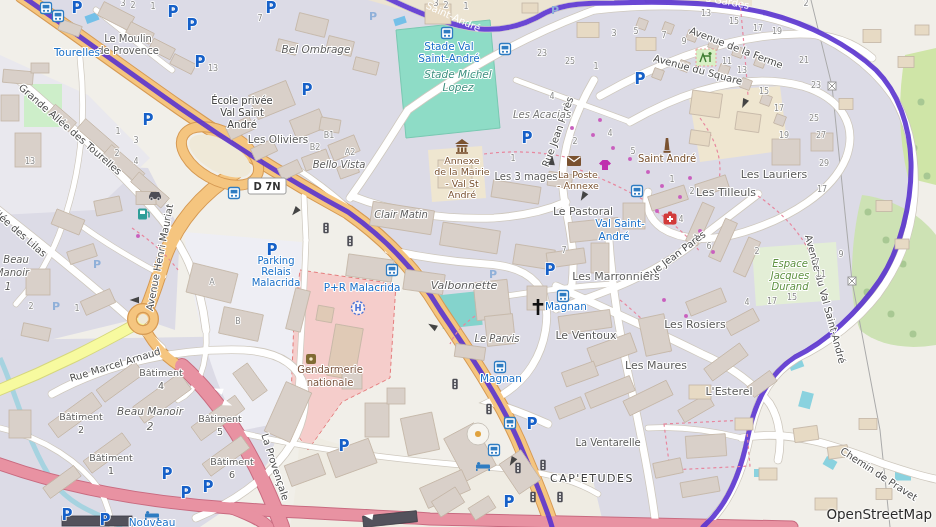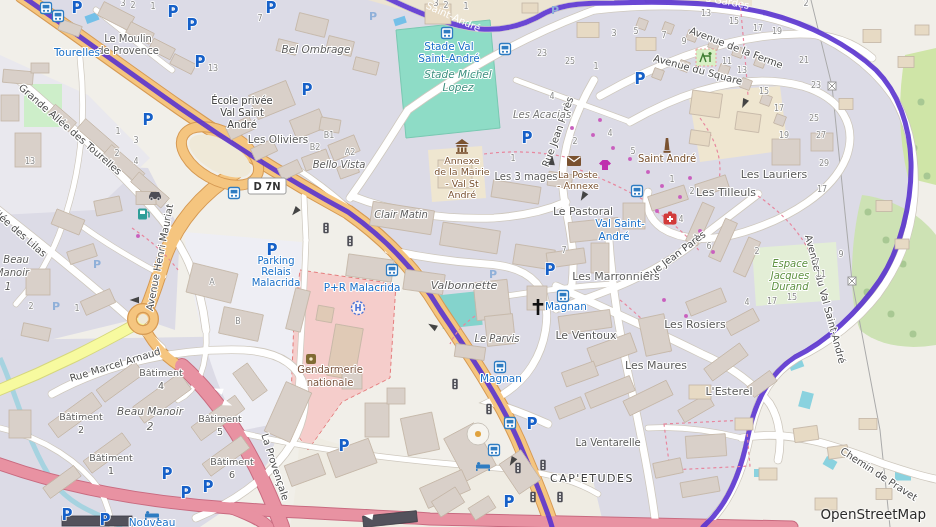--- a/index.html
+++ b/index.html
@@ -2,21 +2,21 @@
 <html><head>
 <meta charset="utf-8">
 <style>
   html,body{margin:0;padding:0;background:#fff;}
   .map{position:relative;width:936px;height:527px;overflow:hidden;background:#f1efe9;
        font-family:"DejaVu Sans",sans-serif;}
   svg{display:block}
   svg text{font-family:"DejaVu Sans",sans-serif;}
   .halo{paint-order:stroke;stroke:#fff;stroke-width:2.2px;stroke-linejoin:round;}
   .halo-sm{paint-order:stroke;stroke:#fff;stroke-width:1.7px;stroke-linejoin:round;}
-  .attr{position:absolute;right:10px;bottom:5px;font-size:13.5px;color:#2b2b2b;
+  .attr{position:absolute;right:4px;bottom:5px;font-size:13.5px;color:#2b2b2b;
         text-shadow:0 0 3px #fff,0 0 2px #fff,1px 1px 1px #fff;cursor:pointer;}
 </style>
 </head>
 <body>
 
 <div class="map">
   <svg id="map-svg" width="936" height="527" viewBox="0 0 936 527">
       <rect x="0" y="0" width="936" height="527" fill="#f1efe9"></rect>
       <path d="M34,0 L383,0 L420,14 L450,26 L480,29 L505,31 L525,25 L545,13 L565,3 L614,3 L668,1 L724,3 L766,13 L810,24 L850,46 L876,70 C898,92 910,126 911,162 C912,204 900,250 880,280 C858,312 826,342 795,357 C772,372 756,396 748,436 C741,472 727,506 703,527 L558,527 C546,478 525,442 505,397 C477,357 447,312 422,270 C392,240 356,214 312,188 C272,167 232,142 192,112 C152,85 112,52 72,24 Z" fill="#dcdbe6"></path>
       <path d="M368,0 L752,0 L752,6 C720,2 670,0 616,4 C594,4 570,2 548,12 C528,26 508,32 482,30 C452,28 424,16 396,8 Z" fill="#ece4d2"></path>

